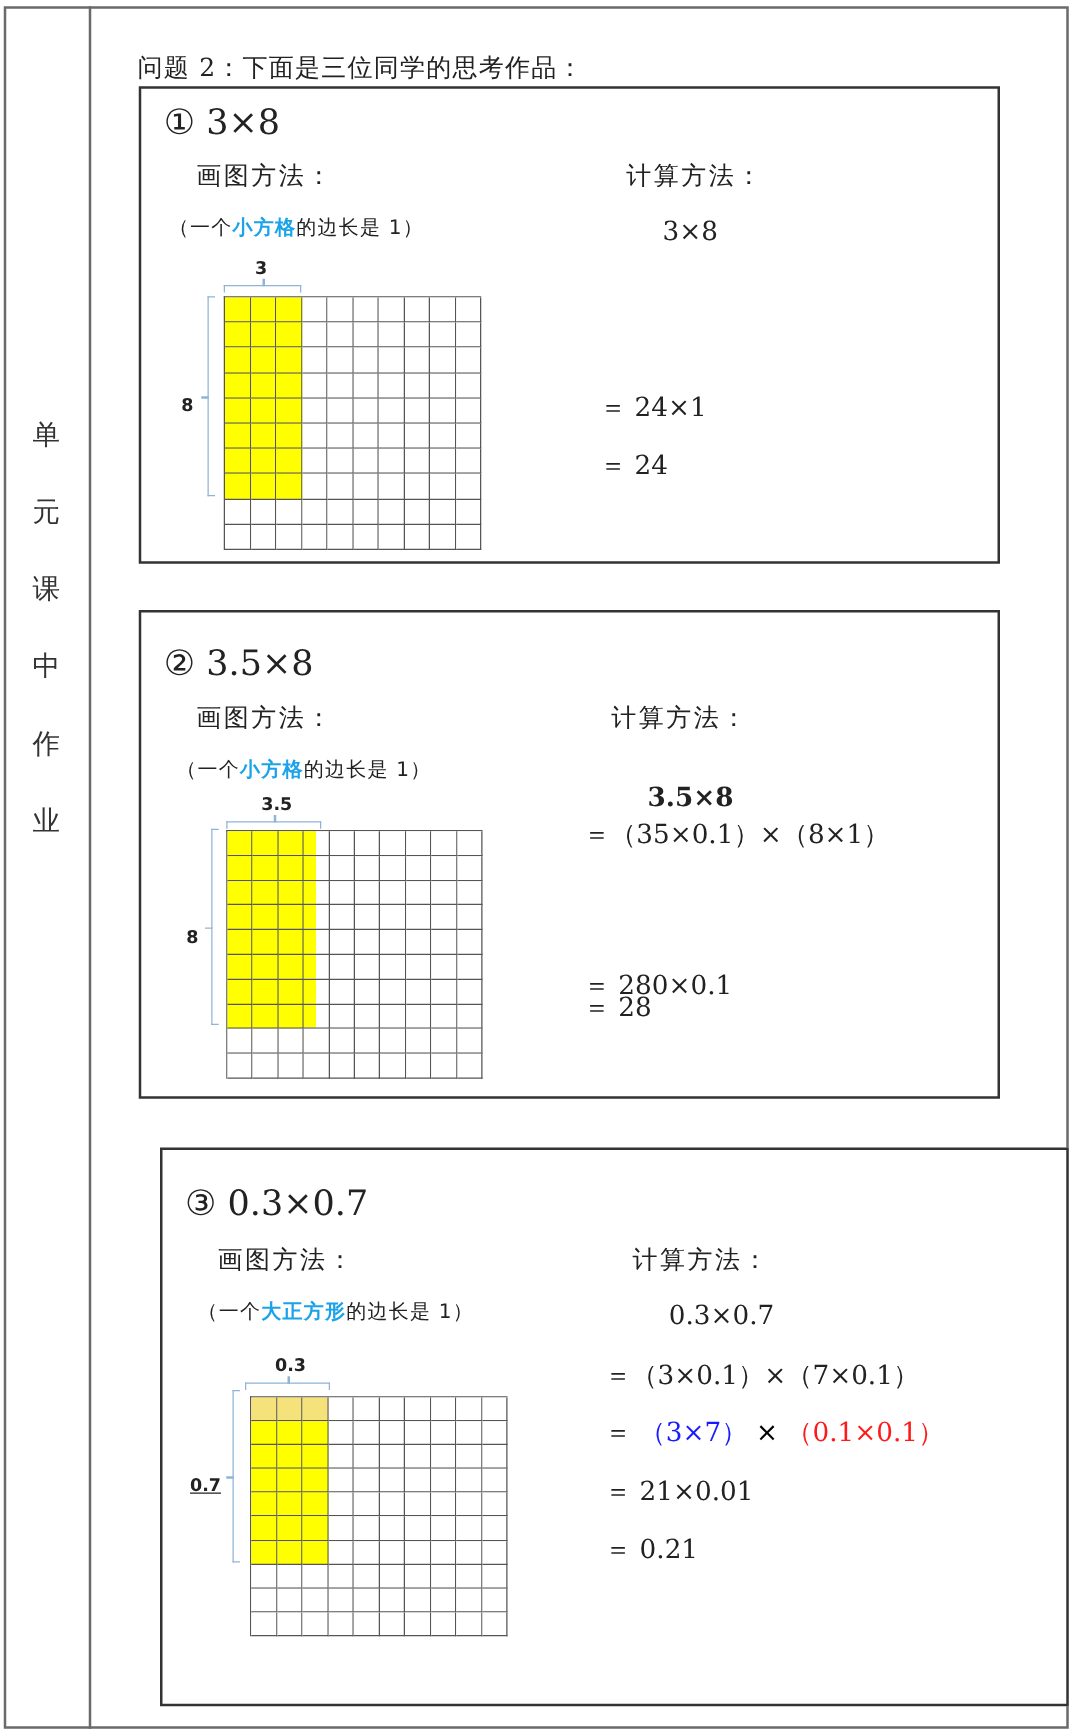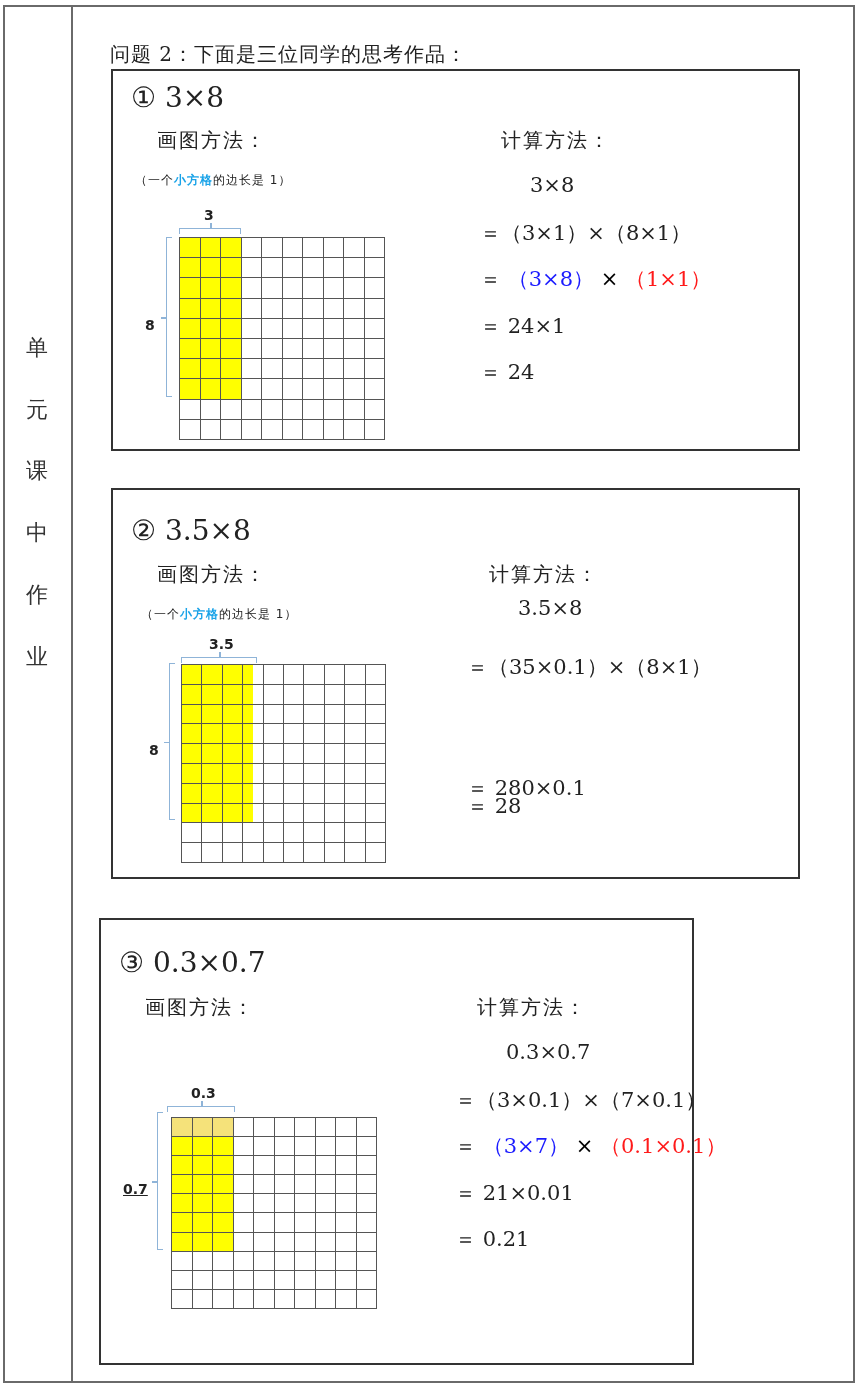--- a/index.html
+++ b/index.html
@@ -7,21 +7,21 @@
          font-family: "DejaVu Serif", "Liberation Serif", serif; color:#222; }
   .outer { position:absolute; left:3px; top:5px; width:852px; height:1378px;
            border:2px solid #6a6a6a; box-sizing:border-box; }
   .divider { position:absolute; left:71px; top:5px; width:2px; height:1378px; background:#6a6a6a; }
   .side-label { position:absolute; left:22px; width:30px; text-align:center;
                 font-size:22px; color:#333; font-family:"DejaVu Sans","Liberation Sans",sans-serif; font-weight:300; }
   .question { position:absolute; left:110px; top:41px; font-size:20px; color:#222; letter-spacing:1px; }
   .box { position:absolute; border:2px solid #333; box-sizing:border-box; background:#fff; }
   .box-title { position:absolute; left:18px; font-size:28px; color:#222; }
   .label { position:absolute; font-size:20px; color:#222; letter-spacing:2px; }
-  .note { position:absolute; font-size:12px; color:#222; letter-spacing:1px;
+  .note { position:absolute; font-size:16px; color:#222; letter-spacing:1px;
           font-family:"DejaVu Sans","Liberation Sans",sans-serif; }
   .note .hl { color:#1aa3e8; font-weight:bold; }
   .calc-line { position:absolute; font-size:21px; color:#222; white-space:nowrap; }
   .blue { color:#1a1aff; }
   .red { color:#ff1a1a; }
   .times { color:#000; font-family:"DejaVu Sans","Liberation Sans",sans-serif; }
   .grid { position:absolute; display:grid; border-top:1px solid #555; border-left:1px solid #555; }
   .cell { border-right:1px solid #555; border-bottom:1px solid #555; box-sizing:border-box; background:#fff; }
   .cell.y { background:#ffff00; }
   .cell.ly { background:#f5e27a; }
@@ -154,27 +154,20 @@
       <div class="cell"></div>
       <div class="cell"></div>
       <div class="cell"></div>
       <div class="cell"></div>
       <div class="cell"></div>
       <div class="cell"></div>
       <div class="cell"></div>
     </div>
 
   <div class="calc-line" style="left:417px; top:102px;">3×8</div>
-  <div class="calc-line" style="left:367px; top:148px;">＝（3×1）×（8×1）</div>
-  <div class="calc-line" style="left:367px; top:194px;">
-    <span>＝</span>
-    <span class="blue">（3×8）</span>
-    <span class="times">×</span>
-    <span class="red">（1×1）</span>
-  </div>
   <div class="calc-line" style="left:367px; top:241px;">＝ 24×1</div>
   <div class="calc-line" style="left:367px; top:287px;">＝ 24</div>
 </div>
 
 <div class="box" style="left:111px; top:488px; width:689px; height:391px;">
   <div class="box-title" style="top:24px;">② 3.5×8</div>
   <div class="label" style="left:44px; top:71px;">画图方法：</div>
   <div class="label" style="left:376px; top:71px;">计算方法：</div>
   <div class="note" style="left:28px; top:116px;">
     <span>（一个</span><span class="hl">小方格</span><span>的边长是 1）</span>
@@ -279,30 +272,33 @@
       <div class="cell"></div>
       <div class="cell"></div>
       <div class="cell"></div>
       <div class="cell"></div>
       <div class="cell"></div>
       <div class="cell"></div>
       <div class="cell"></div>
       <div class="cell"></div>
     </div>
 
-  <div class="calc-line" style="left:405px; top:106px;">3.5×8</div>
+  <div class="calc-line" style="left:405px; top:135px;font-weight:bold;">3.5×8</div>
   <div class="calc-line" style="left:354px; top:163px;">＝（35×0.1）×（8×1）</div>
   <div class="calc-line" style="left:354px; top:256px;margin-top:28px;">＝ 280×0.1</div>
   <div class="calc-line" style="left:354px; top:302px;">＝ 28</div>
 </div>
 
-<div class="box" style="left:99px; top:918px; width:595px; height:447px;">
+<div class="box" style="left:128px; top:918px; width:727px; height:447px;">
   <div class="box-title" style="top:26px;">③ 0.3×0.7</div>
   <div class="label" style="left:44px; top:74px;">画图方法：</div>
   <div class="label" style="left:376px; top:74px;">计算方法：</div>
+  <div class="note" style="left:28px; top:119px;">
+    <span>（一个</span><span class="hl">大正方形</span><span>的边长是 1）</span>
+  </div>
   <div class="dim" style="left:90px; top:165px;">0.3</div>
   <div class="brace-top" style="left:66px; top:186px; width:68px;"></div>
   <div class="brace-left" style="left:56px; top:192px; height:138px;"></div>
   <div class="dim" style="left:22px; top:261px;text-decoration:underline;">0.7</div>
   <div class="grid" id="grid3" style="left:70px; top:197px; grid-template-columns:repeat(10,20.5px); grid-template-rows:repeat(10,19.1px);">
       <div class="cell ly"></div>
       <div class="cell ly"></div>
       <div class="cell ly"></div>
       <div class="cell"></div>
       <div class="cell"></div>

